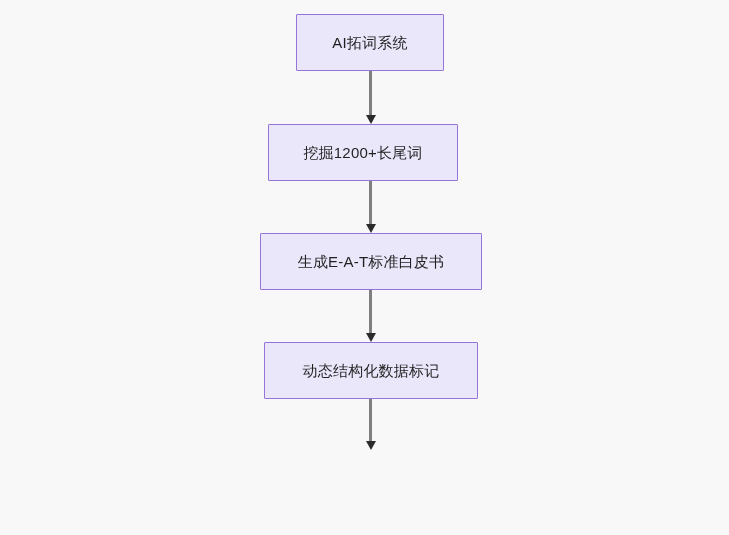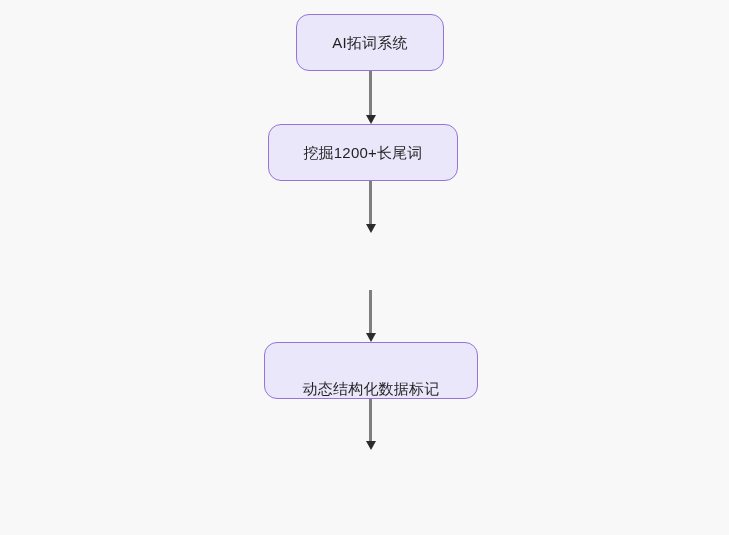--- a/index.html
+++ b/index.html
@@ -18,40 +18,40 @@
     position: relative;
     width: 729px;
     height: 535px;
   }
 
   .node {
     position: absolute;
     box-sizing: border-box;
     background: #ebe7fb;
     border: 1.6px solid #9673d8;
-    border-radius: 13px;
+    border-radius: 1px;
     display: flex;
     align-items: center;
     justify-content: center;
     color: #1f2020;
     font-size: 15px;
     line-height: 1.2;
     letter-spacing: 0.2px;
     white-space: nowrap;
   }
 
   .node-label {
     display: block;
   }
 
   
   #node-1 { left: 296px; top: 14px;  width: 148px; height: 57px; }
   #node-2 { left: 268px; top: 124px; width: 190px; height: 57px; }
   #node-3 { left: 260px; top: 233px; width: 222px; height: 57px; }
-  #node-4 { left: 264px; top: 342px; width: 214px; height: 57px; align-items: flex-end; }
+  #node-4 { left: 264px; top: 342px; width: 214px; height: 57px; }
   #node-5 { left: 254px; top: 450px; width: 234px; height: 57px; }
 
   
   .edge {
     position: absolute;
     left: 369px;
     width: 3px;
   }
   .edge .shaft {
     position: absolute;
@@ -102,20 +102,23 @@
 
   <div class="node" id="node-2">
     <span class="node-label">挖掘1200+长尾词</span>
   </div>
 
   <div class="edge" id="edge-2">
     <div class="shaft"></div>
     <div class="head"></div>
   </div>
 
+  <div class="node" id="node-3">
+    <span class="node-label">生成E-A-T标准白皮书</span>
+  </div>
 
   <div class="edge" id="edge-3">
     <div class="shaft"></div>
     <div class="head"></div>
   </div>
 
   <div class="node" id="node-4">
     <span class="node-label">动态结构化数据标记</span>
   </div>
 

